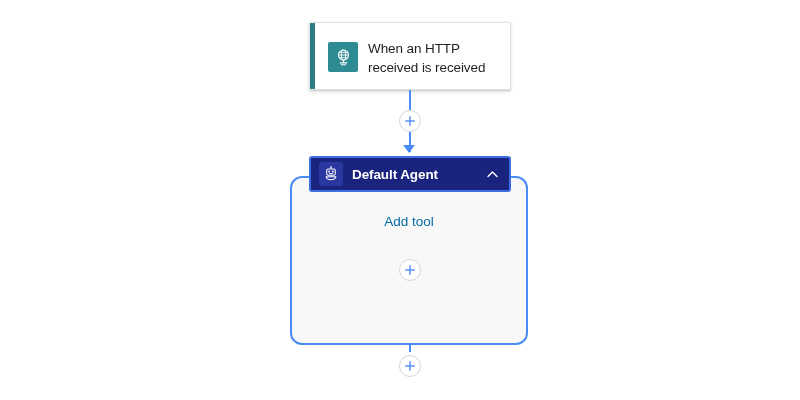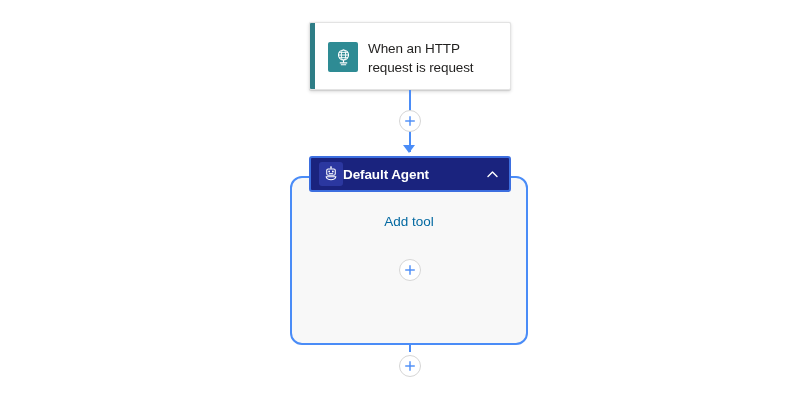--- a/index.html
+++ b/index.html
@@ -151,20 +151,21 @@
     height: 24px;
     background: #2b37a0;
     border-radius: 3px;
     display: flex;
     align-items: center;
     justify-content: center;
     flex: 0 0 auto;
   }
   .agent-icon svg { display: block; }
   .agent-title {
+    margin-left: 9px;
     font-size: 13.5px;
     font-weight: bold;
     color: #ffffff;
     letter-spacing: -0.1px;
     flex: 1 1 auto;
   }
   .agent-chevron {
     margin-right: 9px;
     display: flex;
     align-items: center;
@@ -186,21 +187,21 @@
         <circle cx="10" cy="7.4" r="5.3" fill="none" stroke="#ffffff" stroke-width="1.15"></circle>
         <ellipse cx="10" cy="7.4" rx="2.3" ry="5.3" fill="none" stroke="#ffffff" stroke-width="1.05"></ellipse>
         <line x1="4.7" y1="7.4" x2="15.3" y2="7.4" stroke="#ffffff" stroke-width="1.05"></line>
         <line x1="5.3" y1="4.7" x2="14.7" y2="4.7" stroke="#ffffff" stroke-width="0.9"></line>
         <line x1="5.3" y1="10.1" x2="14.7" y2="10.1" stroke="#ffffff" stroke-width="0.9"></line>
         <line x1="10" y1="12.7" x2="10" y2="15.4" stroke="#ffffff" stroke-width="1.15"></line>
         <line x1="6.1" y1="15.6" x2="13.9" y2="15.6" stroke="#ffffff" stroke-width="1.3"></line>
         <line x1="7.2" y1="17.6" x2="12.8" y2="17.6" stroke="#ffffff" stroke-width="1.1"></line>
       </svg>
     </div>
-    <div class="trigger-label"><span>When an HTTP</span><br><span>request is request</span></div>
+    <div class="trigger-label"><span>When an HTTP</span><br><span>received is received</span></div>
   </div>
 
   <div class="conn-line top"></div>
   <div class="arrow-head"></div>
   <div class="plus-btn conn-top">
     <svg width="12" height="12" viewBox="0 0 12 12" aria-hidden="true">
       <line x1="6" y1="1.2" x2="6" y2="10.8" stroke="#4a8cf7" stroke-width="1.4"></line>
       <line x1="1.2" y1="6" x2="10.8" y2="6" stroke="#4a8cf7" stroke-width="1.4"></line>
     </svg>
   </div>

